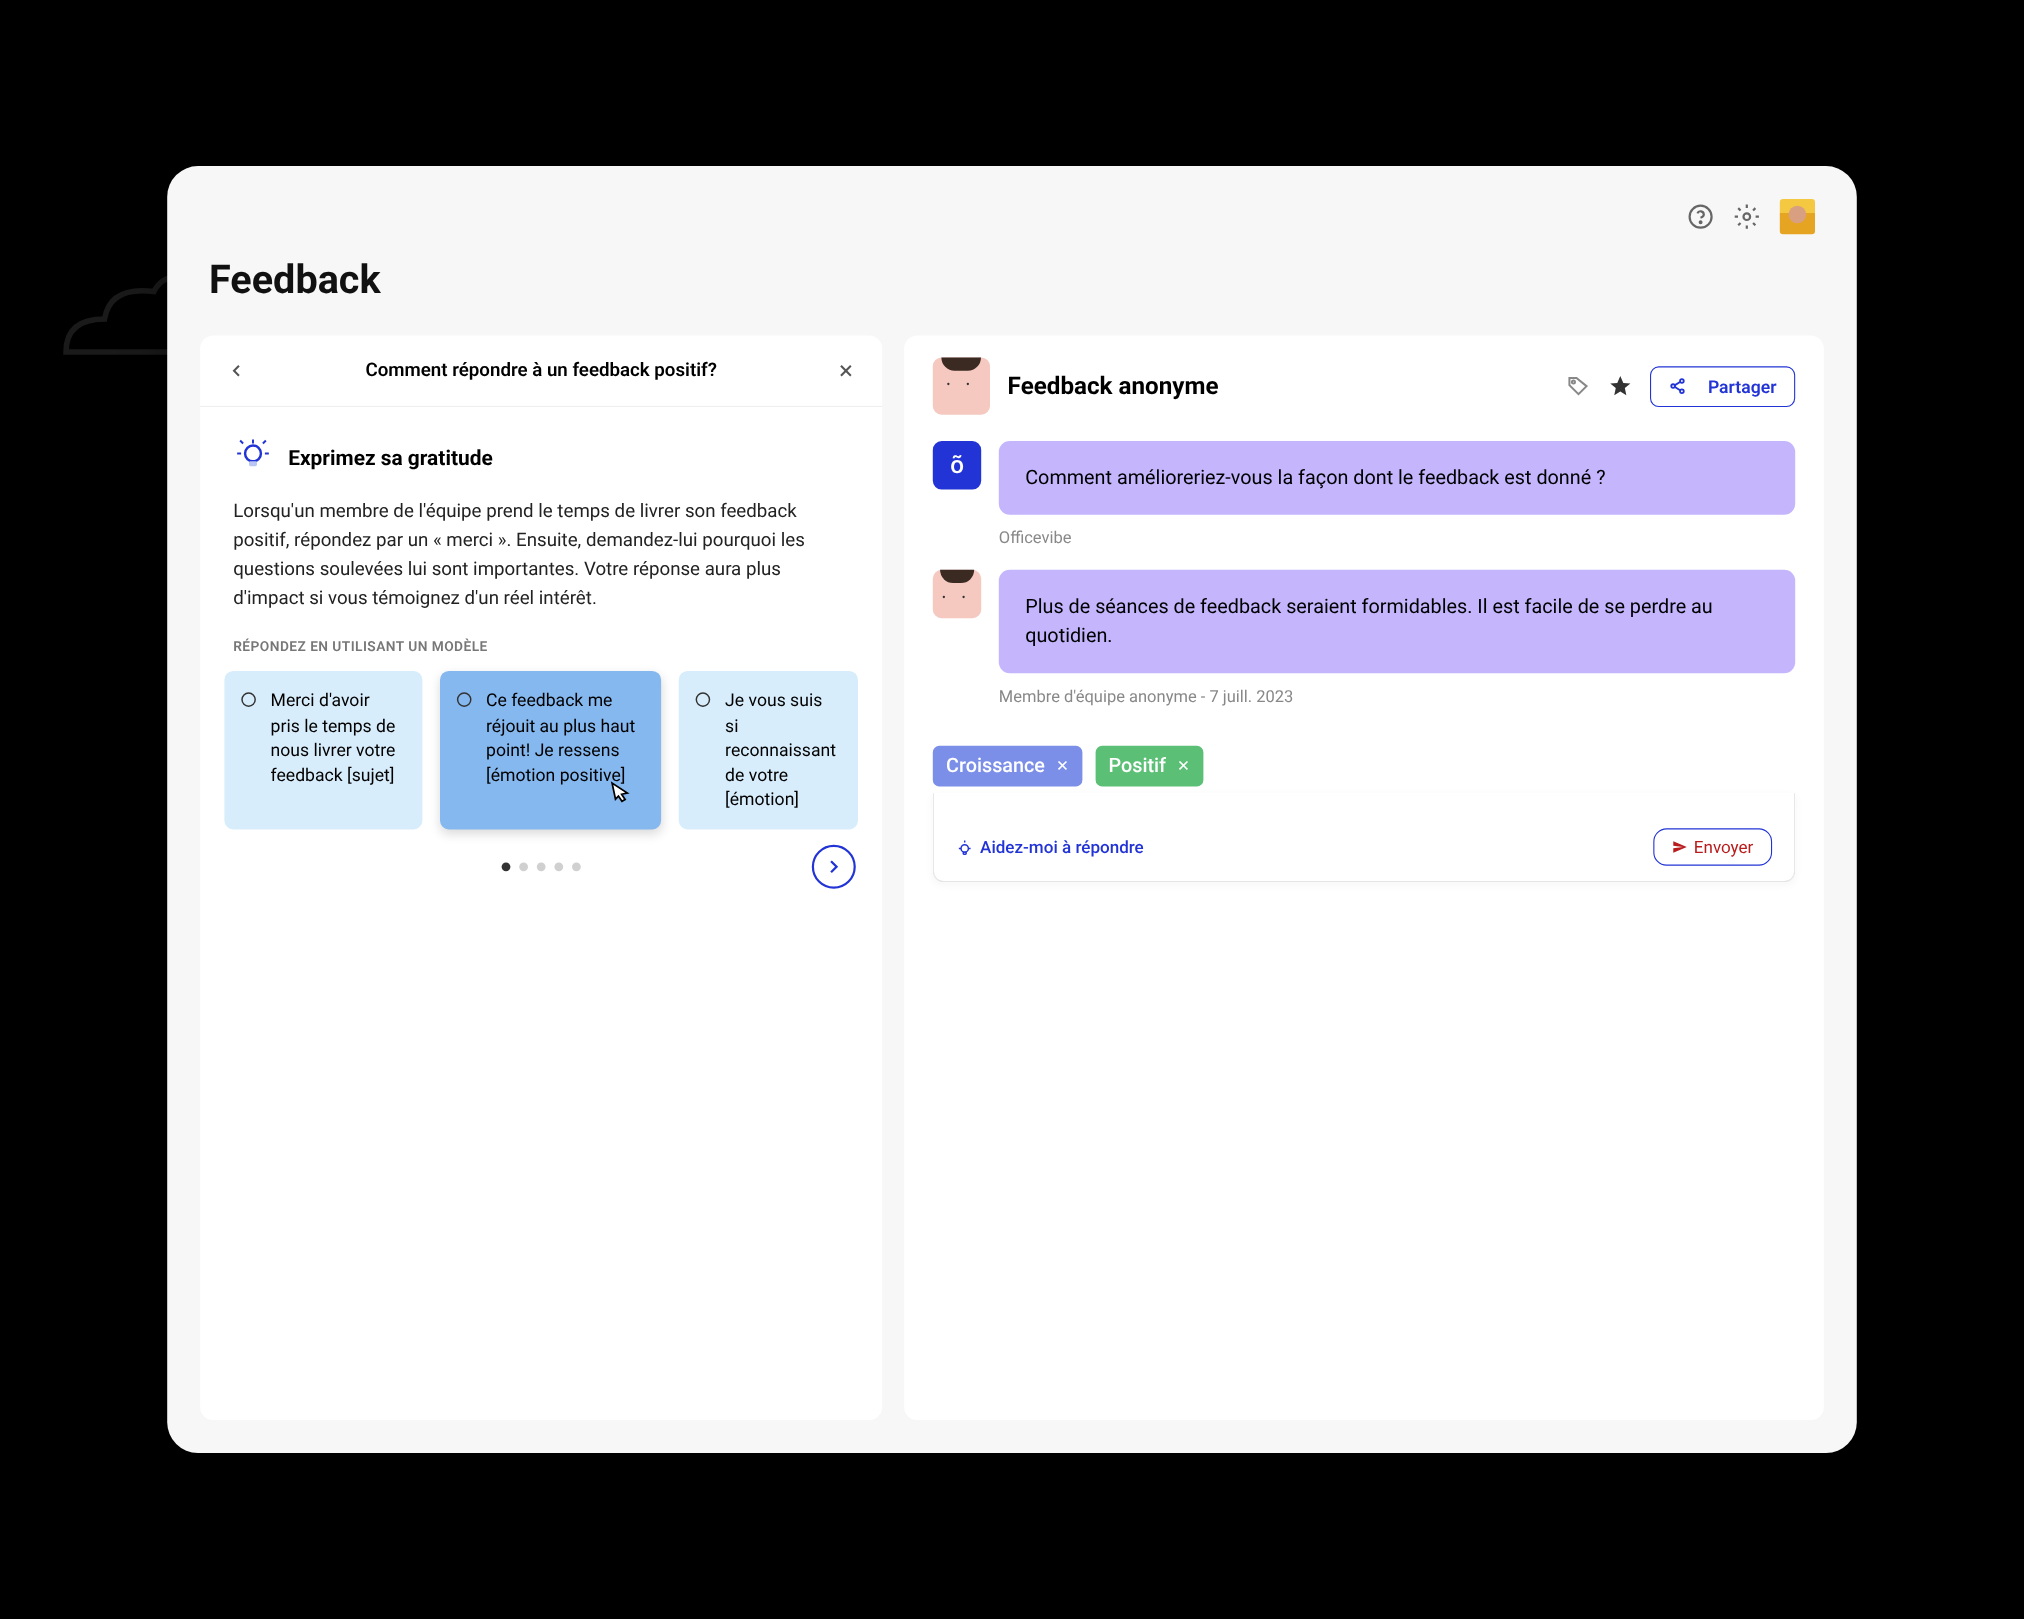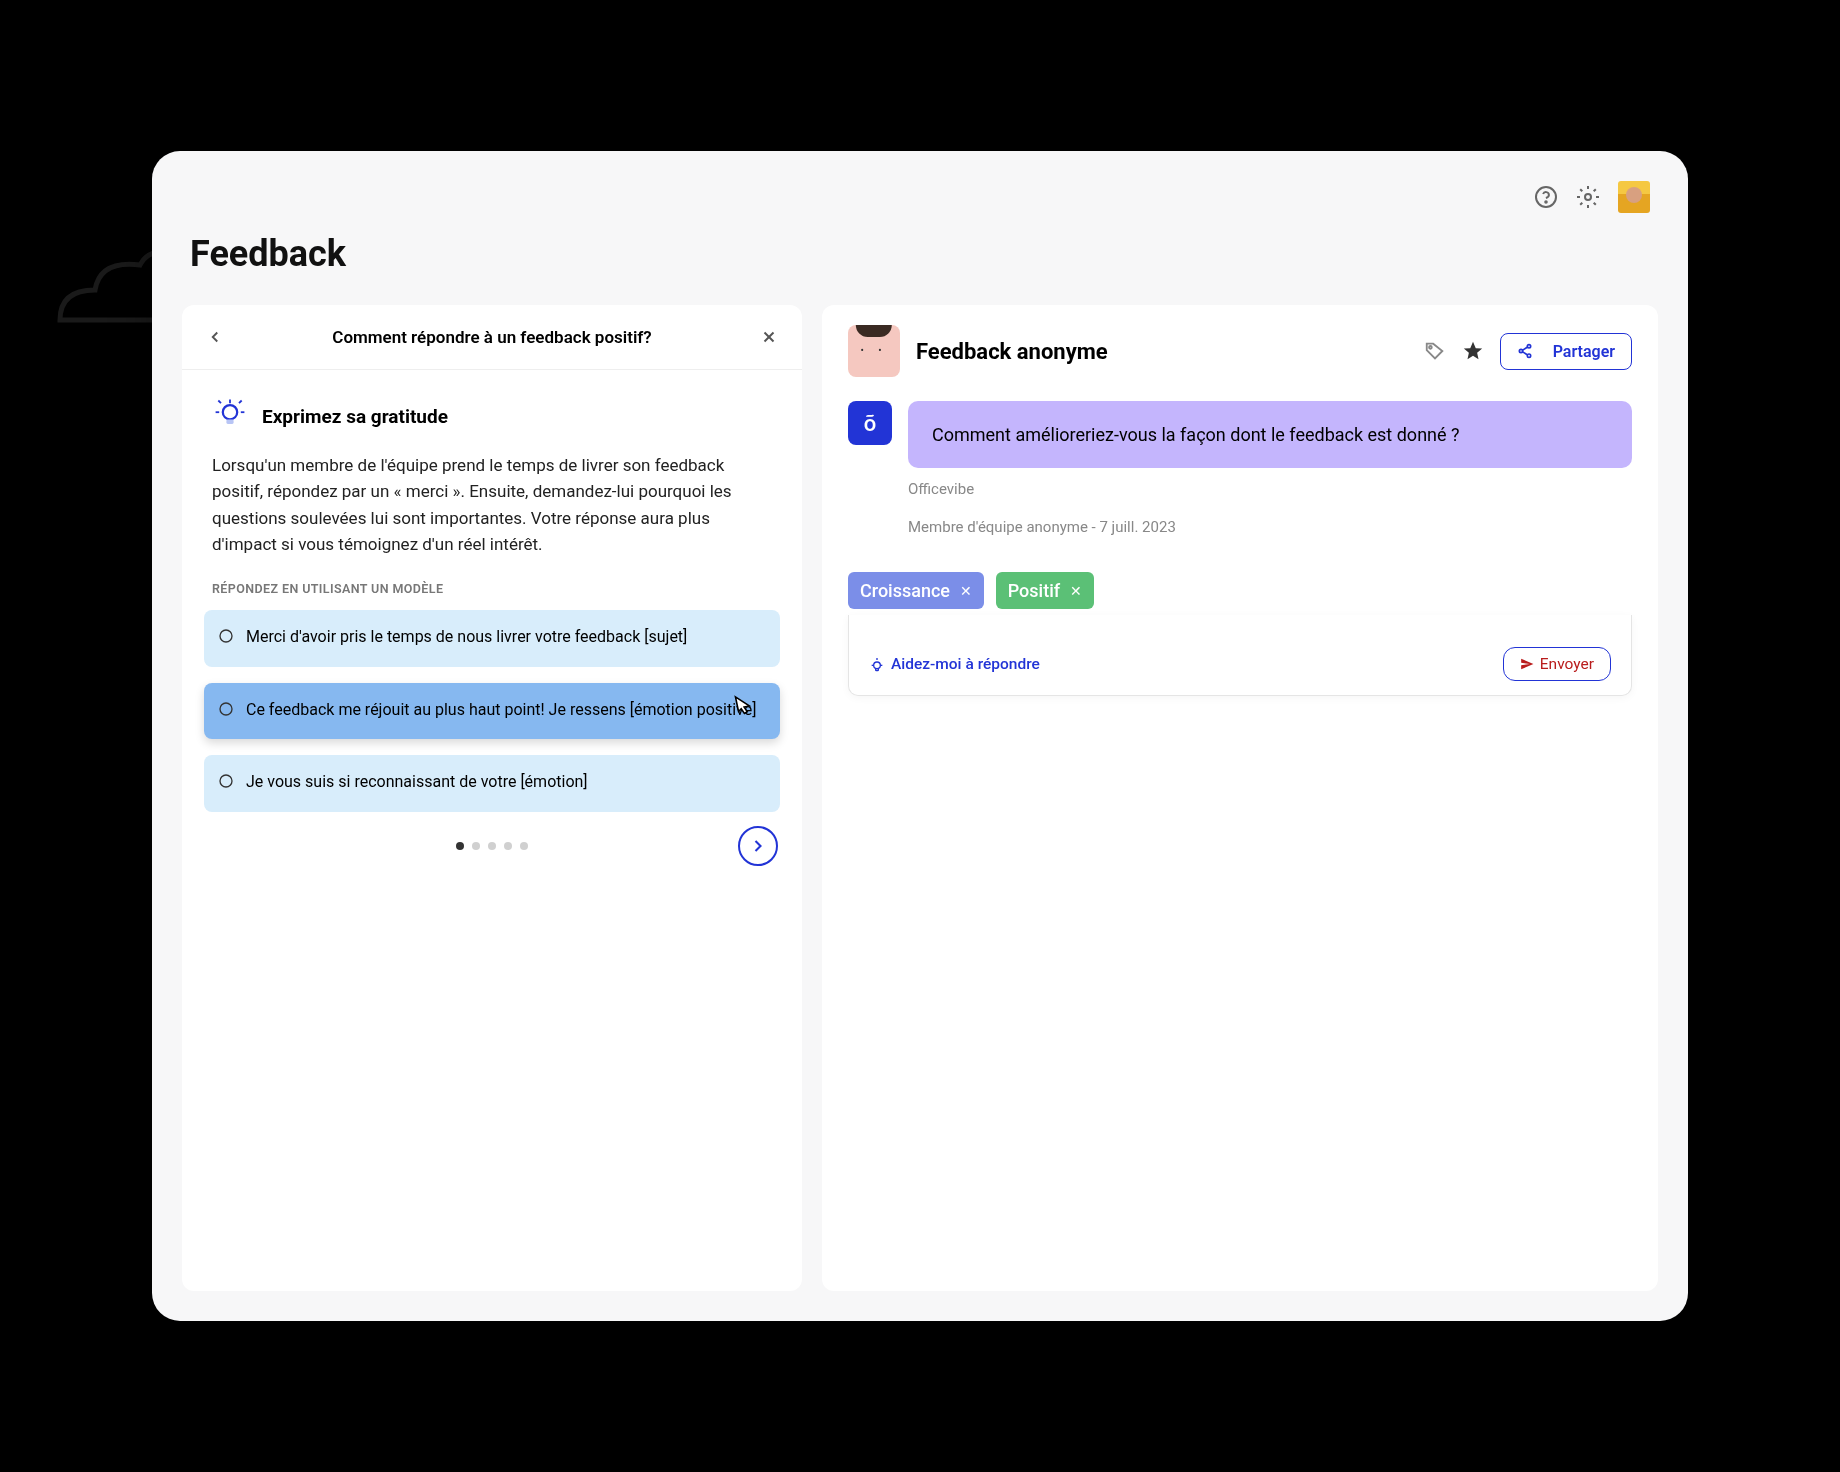--- a/index.html
+++ b/index.html
@@ -101,21 +101,21 @@
 .tip-block{ padding:26px 30px 0; }
 .tip-head{ display:flex; align-items:center; gap:14px; margin-bottom:16px;}
 .tip-title{ font-size:19px; font-weight:700; }
 .tip-text{ font-size:17px; line-height:1.55; color:#222; margin-bottom:24px;}
 .tip-subhead{
   font-size:12.5px; font-weight:600; letter-spacing:.4px;
   color:#777; margin-bottom:14px;
 }
 
 
-.templates{ padding:0 22px; display:flex; flex-direction:column; gap:16px; }
+.templates{ padding:0 22px; display:flex; flex-direction:row; gap:16px; }
 .template-item{
   background:#d8edfb;
   border-radius:8px;
   padding:16px 20px 16px 14px;
   display:flex;
   gap:12px;
   font-size:16px;
   cursor:pointer;
   line-height:1.4;
 }
@@ -393,20 +393,24 @@
           <span>Partager</span>
         </div>
       </div>
 
       <div class="chat" id="chat">
           <div class="message-row">
             <div class="sender-badge">õ</div>
             <div class="message-bubble">Comment amélioreriez-vous la façon dont le feedback est donné ?</div>
           </div>
           <div class="message-meta">Officevibe</div>
+          <div class="message-row">
+            <div class="anon-avatar small"></div>
+            <div class="message-bubble">Plus de séances de feedback seraient formidables. Il est facile de se perdre au quotidien.</div>
+          </div>
           <div class="message-meta">Membre d'équipe anonyme  -  7 juill. 2023</div>
         </div>
 
       <div class="tags-row" id="tags">
           <div class="tag tag-blue">
             <span>Croissance</span>
             <span class="tag-x">✕</span>
           </div>
           <div class="tag tag-green">
             <span>Positif</span>

